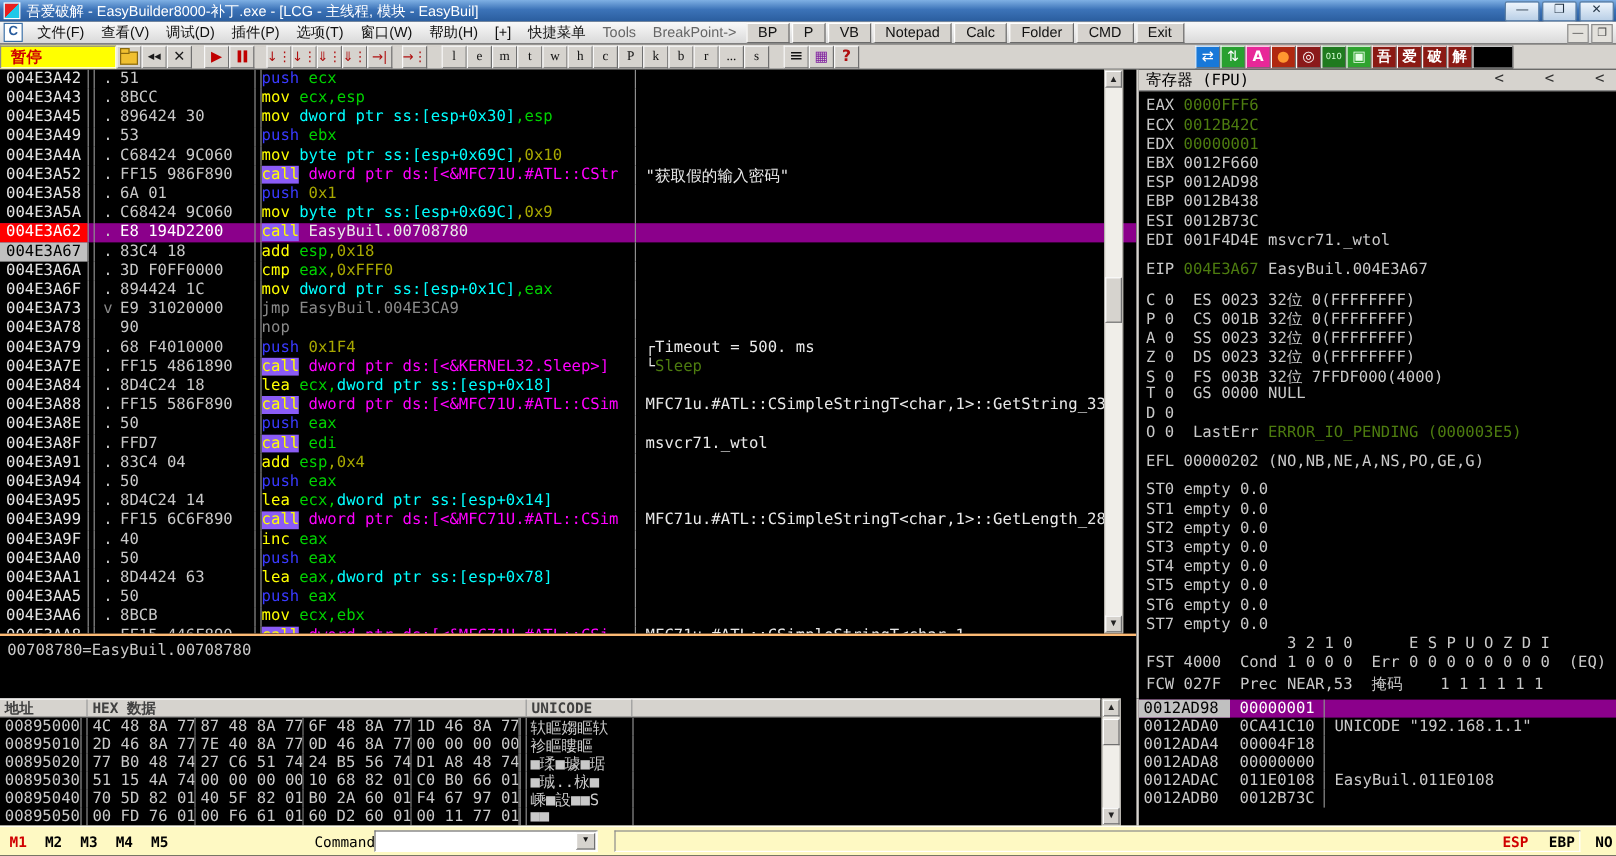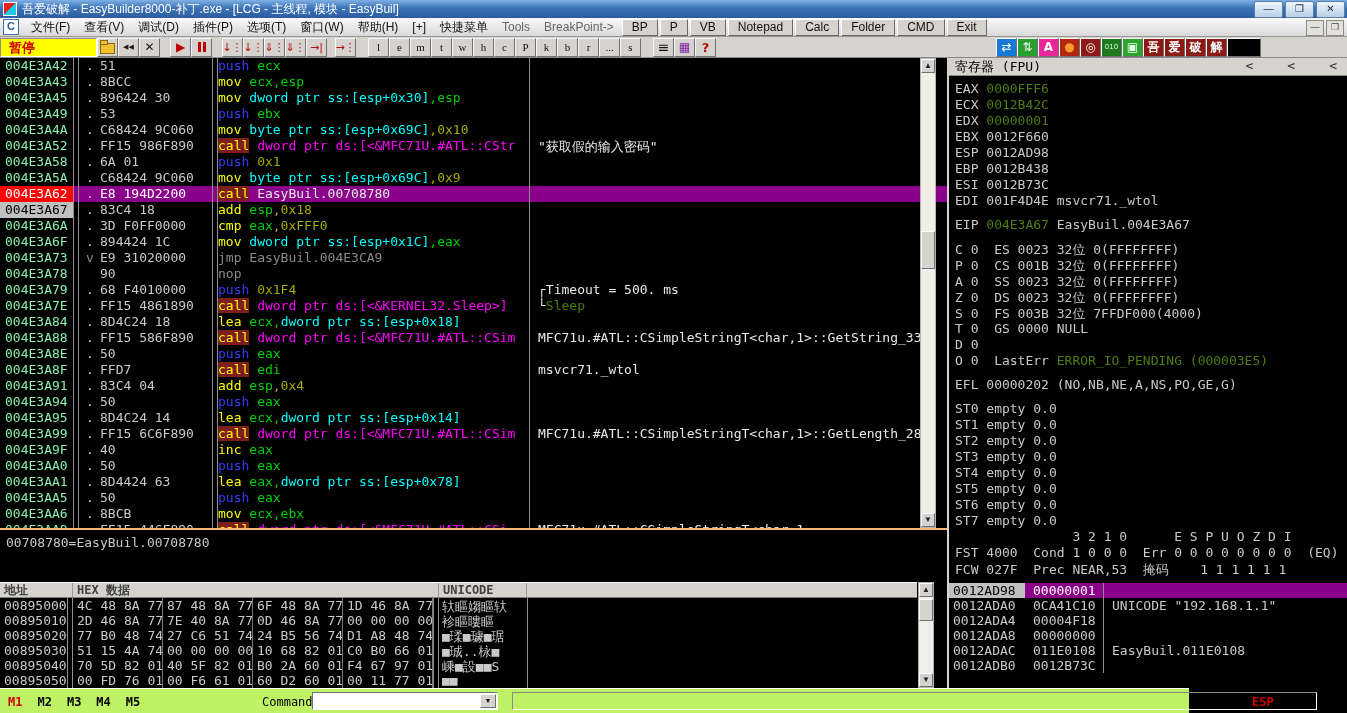--- a/index.html
+++ b/index.html
@@ -41,32 +41,32 @@
     font-family:"DejaVu Sans",sans-serif;overflow:hidden}
   .tb-btn.letter{font-family:"Liberation Serif",serif;font-size:14px;color:#111}
   .folder-i{position:relative;width:13px;height:9px;background:#f0c030;border:1px solid #8a6a10;margin-top:3px}
   .folder-i:before{content:"";position:absolute;left:-1px;top:-4px;width:6px;height:3px;
     background:#f0c030;border:1px solid #8a6a10}
   .pause-i{width:8px;height:10px;border-left:3px solid #c00000;border-right:3px solid #c00000;box-sizing:border-box}
 
   
   .disasm{position:absolute;left:0;top:58px;width:947px;height:470px;background:#000;overflow:hidden}
   .d-row{display:flex;height:16px;line-height:16px;font:13px "DejaVu Sans Mono",monospace;white-space:pre}
-  .d-addr{width:73px;padding-left:5px;box-sizing:border-box;color:#86efac;flex:none;overflow:hidden}
+  .d-addr{width:73px;padding-left:5px;box-sizing:border-box;color:#e5e5e5;flex:none;overflow:hidden}
   .sep2{width:6px;flex:none;border-left:1px solid #8e8e8e;border-right:1px solid #8e8e8e;box-sizing:border-box}
   .sep1{width:4px;flex:none;border-left:1px solid #8e8e8e;box-sizing:border-box}
   .d-mark{width:21px;flex:none;padding-left:7px;box-sizing:border-box;color:#c9c9c9;overflow:hidden}
   .d-bytes{width:112px;flex:none;color:#c9c9c9;overflow:hidden}
   .d-instr{width:311px;flex:none;overflow:hidden}
   .d-comm{flex:1;padding-left:5px;overflow:hidden}
   .d-row.sel{background:#8b008b}
   .d-row.sel .d-addr{background:#ff0000;color:#fff}
   .d-row.sel .d-bytes{color:#fff}
   .d-row.eip .d-addr{background:#c0c0c0;color:#000}
-  .call-chip{background:#7f1d1d;color:#ffff00}
+  .call-chip{background:#8b5cf6;color:#ffff00}
   .c-b{color:#3a3aff}.c-g{color:#00d200}.c-y{color:#ffff00}.c-c{color:#00ffff}
   .c-m{color:#ff00ff}.c-o{color:#a8a800}.c-r{color:#4d7c0f}.c-gr{color:#8a8a8a}
   .c-w{color:#c9c9c9}.c-wh{color:#e8e8e8}
 
   
   .infopane{position:absolute;left:0;top:528px;width:947px;height:54px;background:#000;
     border-top:2px solid #fdba74;box-sizing:border-box;color:#c9c9c9;
     font:13px "DejaVu Sans Mono",monospace;padding:5px 0 0 6px}
 
   
@@ -104,21 +104,21 @@
   .st-row{display:flex;height:15px;line-height:15px;font:13px "DejaVu Sans Mono",monospace;white-space:pre}
   .st-addr{width:76px;flex:none;padding-left:4px;box-sizing:border-box;color:#c9c9c9;overflow:hidden}
   .st-val{width:78px;flex:none;padding-left:8px;box-sizing:border-box;color:#c9c9c9}
   .st-sep{width:3px;flex:none;border-left:1px solid #8e8e8e;box-sizing:border-box}
   .st-comm{flex:1;padding-left:6px;color:#c9c9c9;overflow:hidden}
   .st-row.sel{background:#8b008b}
   .st-row.sel .st-addr{background:#c0c0c0;color:#000}
   .st-row.sel .st-val{color:#fff}
 
   
-  .statusbar{position:absolute;left:0;top:688px;width:1189px;height:25px;background:#bef264;
+  .statusbar{position:absolute;left:0;top:688px;width:1347px;height:25px;background:#fef9c3;
     border-top:1px solid #fff;box-sizing:border-box}
   .m-btns{position:absolute;left:8px;top:6px;display:flex;gap:15px;font:bold 12px "DejaVu Sans Mono",monospace;color:#000}
   .m-btns .m1{color:#d00000}
   .cmd-label{position:absolute;left:262px;top:6px;font:12px "DejaVu Sans Mono",monospace;color:#000}
   .combo{position:absolute;left:312px;top:3px;width:186px;height:18px;background:#fff;box-sizing:border-box;
     border:1px solid;border-color:#707070 #fff #fff #707070}
   .combo-btn{position:absolute;right:1px;top:1px;width:16px;height:14px;background:#d6d3ce;box-sizing:border-box;
     border:1px solid;border-color:#fff #707070 #707070 #fff;font-size:7px;text-align:center;line-height:12px;color:#111}
   .sunken{position:absolute;left:512px;top:3px;width:805px;height:18px;box-sizing:border-box;
     border:1px solid;border-color:#8a8a8a #fff #fff #8a8a8a}

